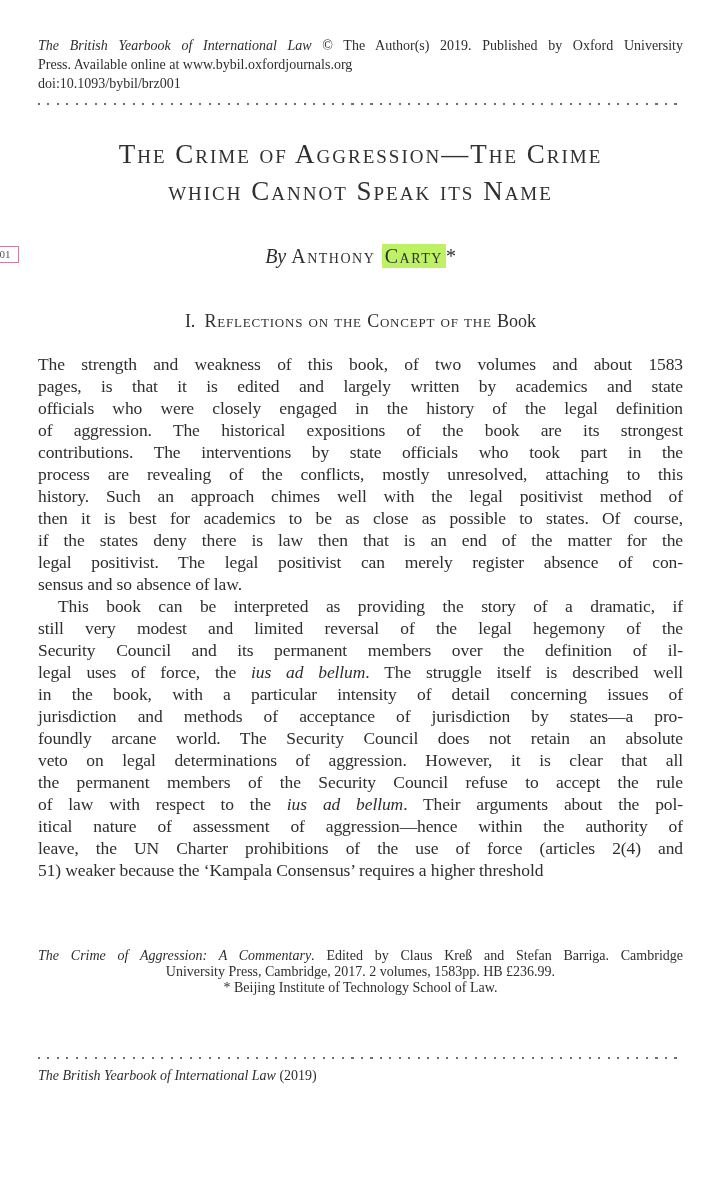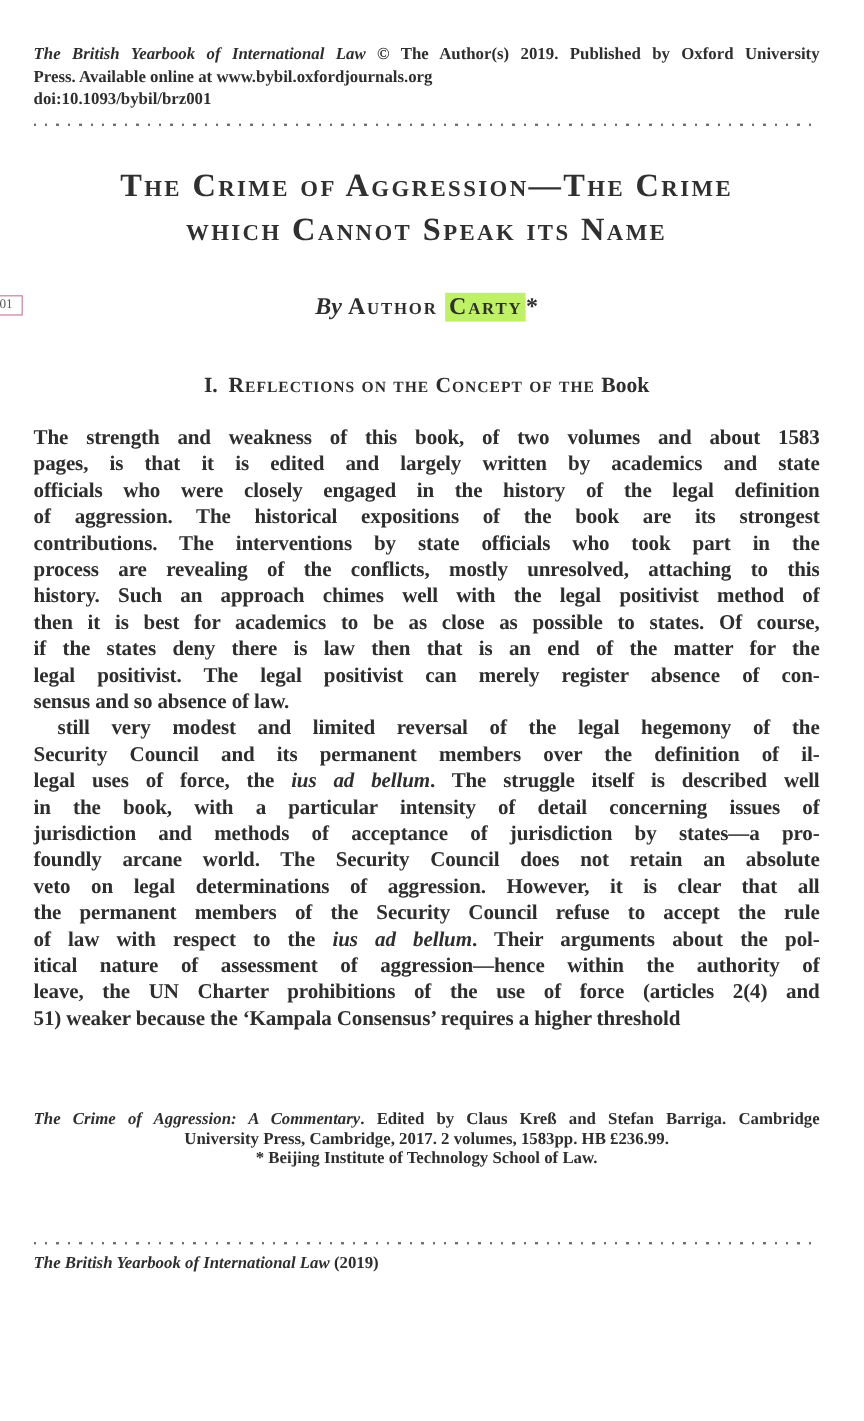--- a/index.html
+++ b/index.html
@@ -11,23 +11,22 @@
     color: #2e2e2e;
     position: relative;
     overflow: hidden;
   }
   .page {
     position: relative;
     width: 720px;
     height: 1184px;
   }
   .content {
-    padding-left: 28px;
+    padding-left: 38px;
     padding-right: 37px;
-    font-weight: bold;
   }
   .italic { font-style: italic; }
   .smallcaps { font-variant: small-caps; }
   .highlight {
     background-color: #bef264;
     padding: 1px 3px;
   }
 
   
   .journal-header {
@@ -143,39 +142,40 @@
       <div class="hline3"><span>doi:10.1093/bybil/brz001</span></div>
     </div>
 
     <div class="dotted dotted-top"></div>
 
     <div class="article-title">
       <div>The Crime of Aggression—The Crime</div>
       <div>which Cannot Speak its Name</div>
     </div>
 
-    <div class="byline"><span class="italic">By </span><span class="smallcaps">Author </span><span class="smallcaps highlight">Carty</span><span>*</span></div>
+    <div class="byline"><span class="italic">By </span><span class="smallcaps">Anthony </span><span class="smallcaps highlight">Carty</span><span>*</span></div>
 
     <div class="section-heading"><span>I. </span><span class="smallcaps">Reflections on the Concept of the </span><span>Book</span></div>
 
     <div class="body-text">
         <div class="paragraph">
           <div class="text-line just"><span>The strength and weakness of this book, of two volumes and about 1583</span></div>
           <div class="text-line just"><span>pages, is that it is edited and largely written by academics and state</span></div>
           <div class="text-line just"><span>officials who were closely engaged in the history of the legal definition</span></div>
           <div class="text-line just"><span>of aggression. The historical expositions of the book are its strongest</span></div>
           <div class="text-line just"><span>contributions. The interventions by state officials who took part in the</span></div>
           <div class="text-line just"><span>process are revealing of the conflicts, mostly unresolved, attaching to this</span></div>
           <div class="text-line just"><span>history. Such an approach chimes well with the legal positivist method of</span></div>
           <div class="text-line just"><span>then it is best for academics to be as close as possible to states. Of course,</span></div>
           <div class="text-line just"><span>if the states deny there is law then that is an end of the matter for the</span></div>
           <div class="text-line just"><span>legal positivist. The legal positivist can merely register absence of con-</span></div>
           <div class="text-line last"><span>sensus and so absence of law.</span></div>
         </div>
         <div class="paragraph indented">
+          <div class="text-line just"><span>This book can be interpreted as providing the story of a dramatic, if</span></div>
           <div class="text-line just"><span>still very modest and limited reversal of the legal hegemony of the</span></div>
           <div class="text-line just"><span>Security Council and its permanent members over the definition of il-</span></div>
           <div class="text-line just"><span>legal uses of force, the </span><span class="italic">ius ad bellum</span><span>. The struggle itself is described well</span></div>
           <div class="text-line just"><span>in the book, with a particular intensity of detail concerning issues of</span></div>
           <div class="text-line just"><span>jurisdiction and methods of acceptance of jurisdiction by states—a pro-</span></div>
           <div class="text-line just"><span>foundly arcane world. The Security Council does not retain an absolute</span></div>
           <div class="text-line just"><span>veto on legal determinations of aggression. However, it is clear that all</span></div>
           <div class="text-line just"><span>the permanent members of the Security Council refuse to accept the rule</span></div>
           <div class="text-line just"><span>of law with respect to the </span><span class="italic">ius ad bellum</span><span>. Their arguments about the pol-</span></div>
           <div class="text-line just"><span>itical nature of assessment of aggression—hence within the authority of</span></div>

